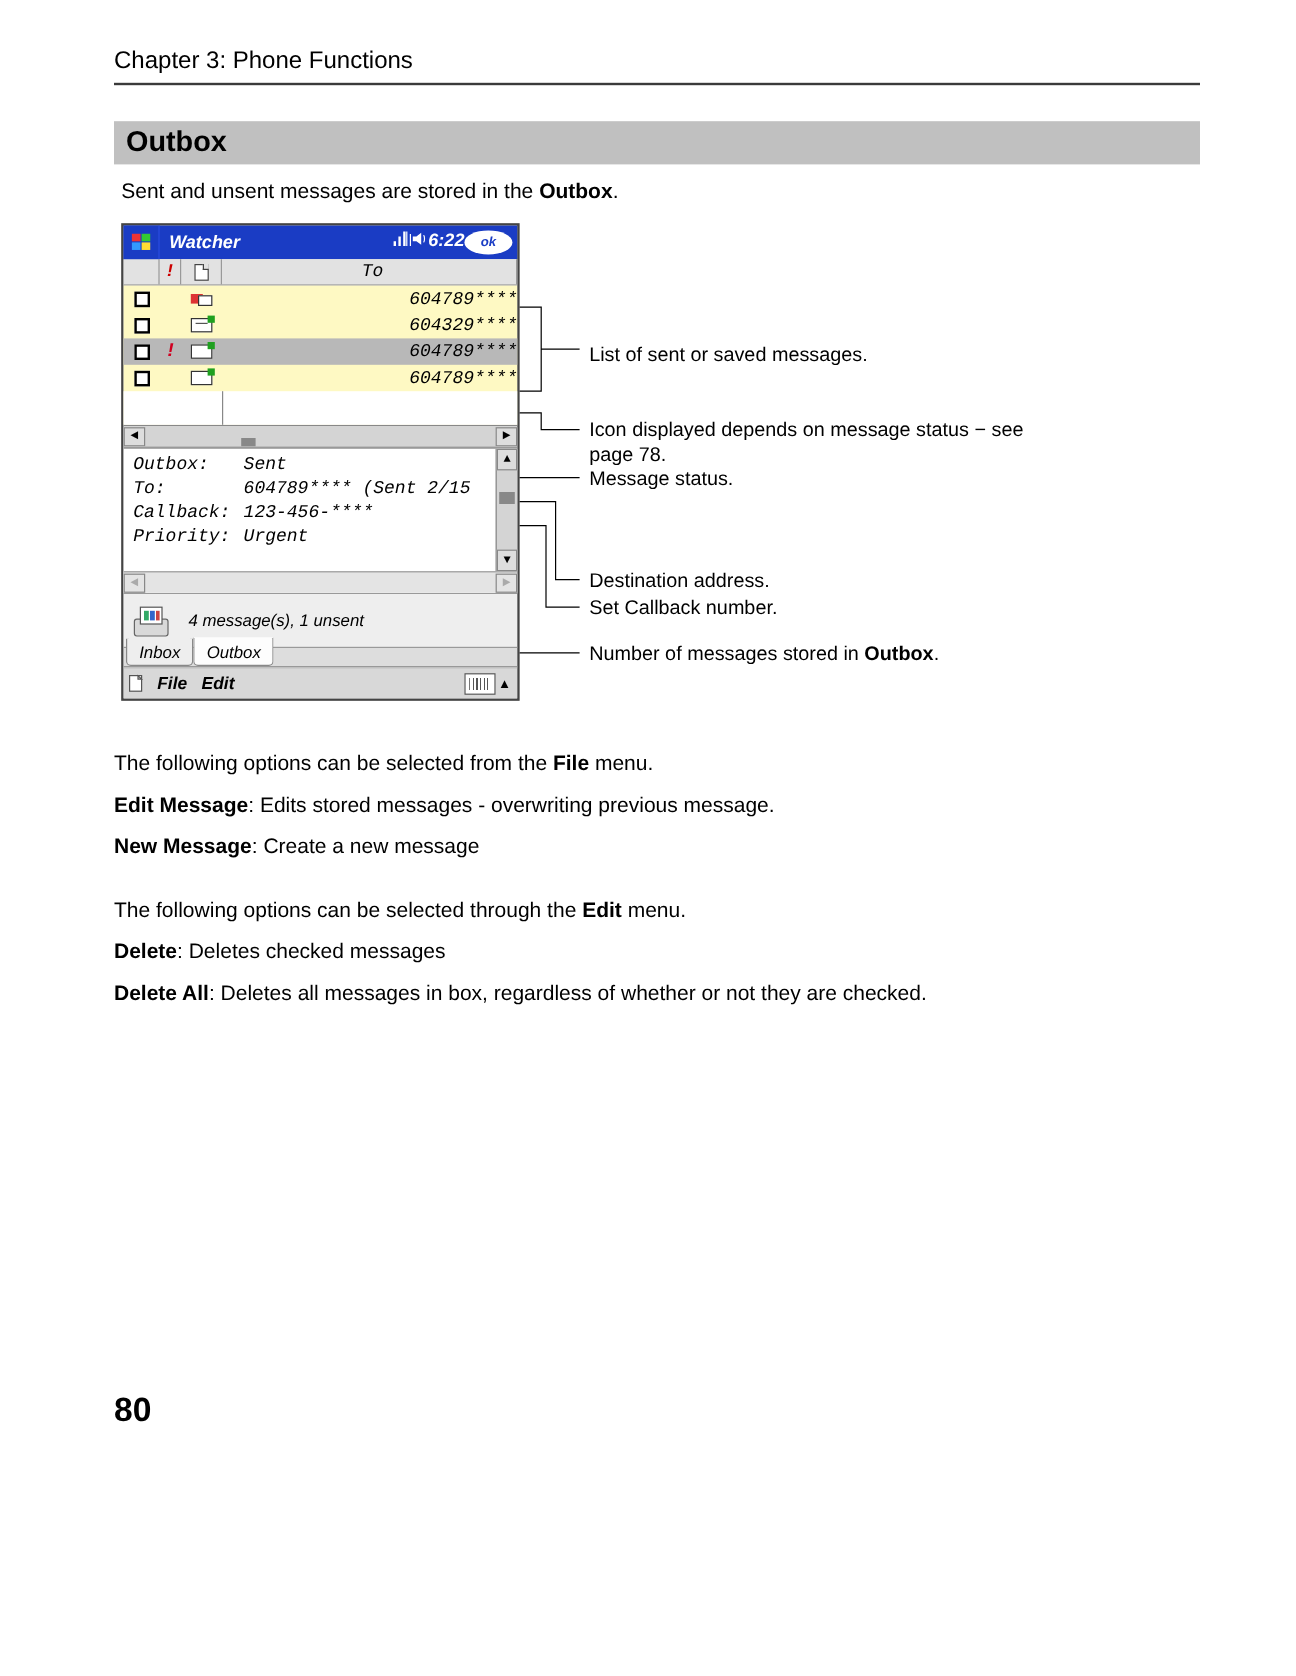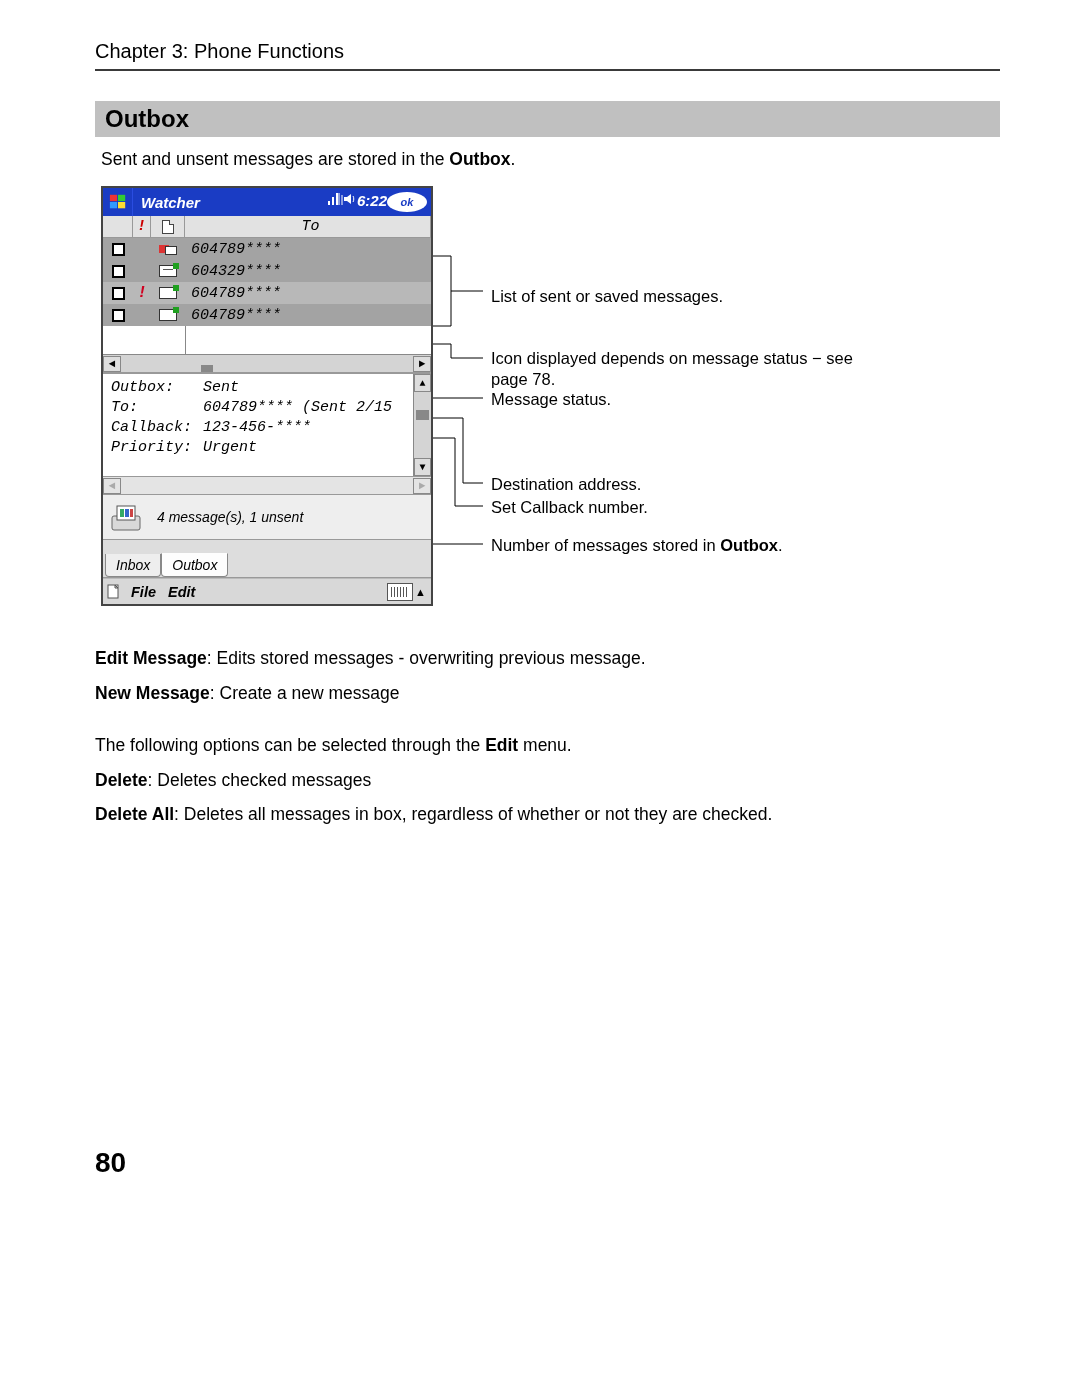--- a/index.html
+++ b/index.html
@@ -80,21 +80,21 @@
   }
   .col-header > div { border-right:1px solid #999; height:100%; display:flex; align-items:center; justify-content:center; }
   .ch-check { width:30px; }
   .ch-pri { width:18px; color:#c00; font-weight:bold; }
   .ch-icon { width:34px; }
   .ch-to { flex:1; padding-left:6px; justify-content:flex-start; font-family:"Courier New",monospace; }
   .doc-icon { width:12px; height:14px; border:1px solid #444; background:#fff; position:relative; }
   .doc-icon::after { content:""; position:absolute; right:-1px; top:-1px; width:4px; height:4px; background:#e2e2e2; border-left:1px solid #444; border-bottom:1px solid #444; }
 
   
-  .msg-list { background:#a3a3a3; }
+  .msg-list { background:#fef9c3;text-align:right; }
   .msg-row {
     display:flex; align-items:center; height:22px;
     font-family:"Courier New", monospace;
   }
   .msg-row.selected { background:#b8b8b8; }
   .mc-check { width:30px; display:flex; justify-content:center; }
   .mc-pri { width:18px; display:flex; justify-content:center; color:#d00020; font-weight:bold; font-size:16px;}
   .mc-icon { width:34px; display:flex; justify-content:center; align-items:center; }
   .mc-to { flex:1; padding-left:6px; }
   .checkbox { width:13px; height:13px; border:2px solid #000; background:#fff; }
@@ -143,21 +143,21 @@
   .summary {
     display:flex; align-items:center; background:#eee; height:46px;
     border-top:1px solid #999; border-bottom:1px solid #999;
     font-family: Tahoma, Arial, sans-serif; font-size:14px;
     padding-left:6px;
   }
   .summary-icon { width:34px; height:34px; margin-right:14px; }
 
   
   .tabs {
-    display:flex; align-items:flex-end; background:#ddd; height:38px;
+    display:flex; align-items:flex-end; background:#ddd; height:16px;
     font-family: Tahoma, Arial, sans-serif; font-size:14px;
     border-bottom:1px solid #999;
     padding-left:2px;
   }
   .tab {
     padding:3px 10px; border:1px solid #888; border-top:none;
     background:#eee; margin-right:0px;
     border-bottom-left-radius:4px; border-bottom-right-radius:4px;
   }
   .tab.active { background:#fdfdfd; font-weight:normal; border-top:1px solid #fdfdfd; margin-top:-1px; }
@@ -399,20 +399,23 @@
       <div class="callout" style="top:288px">Destination address.</div>
       <div class="callout" style="top:311px">Set Callback number.</div>
       <div class="callout" style="top:349px">
         <span>Number of messages stored in </span><span class="b">Outbox</span><span>.</span>
       </div>
     </div>
   </div>
 
   <div class="body-copy">
     <p>
+      <span>The following options can be selected from the </span><b>File</b><span> menu.</span>
+    </p>
+    <p>
       <b>Edit Message</b><span>: Edits stored messages - overwriting previous message.</span>
     </p>
     <p>
       <b>New Message</b><span>: Create a new message</span>
     </p>
     <p style="margin-top:28px">
       <span>The following options can be selected through the </span><b>Edit</b><span> menu.</span>
     </p>
     <p>
       <b>Delete</b><span>: Deletes checked messages</span>

